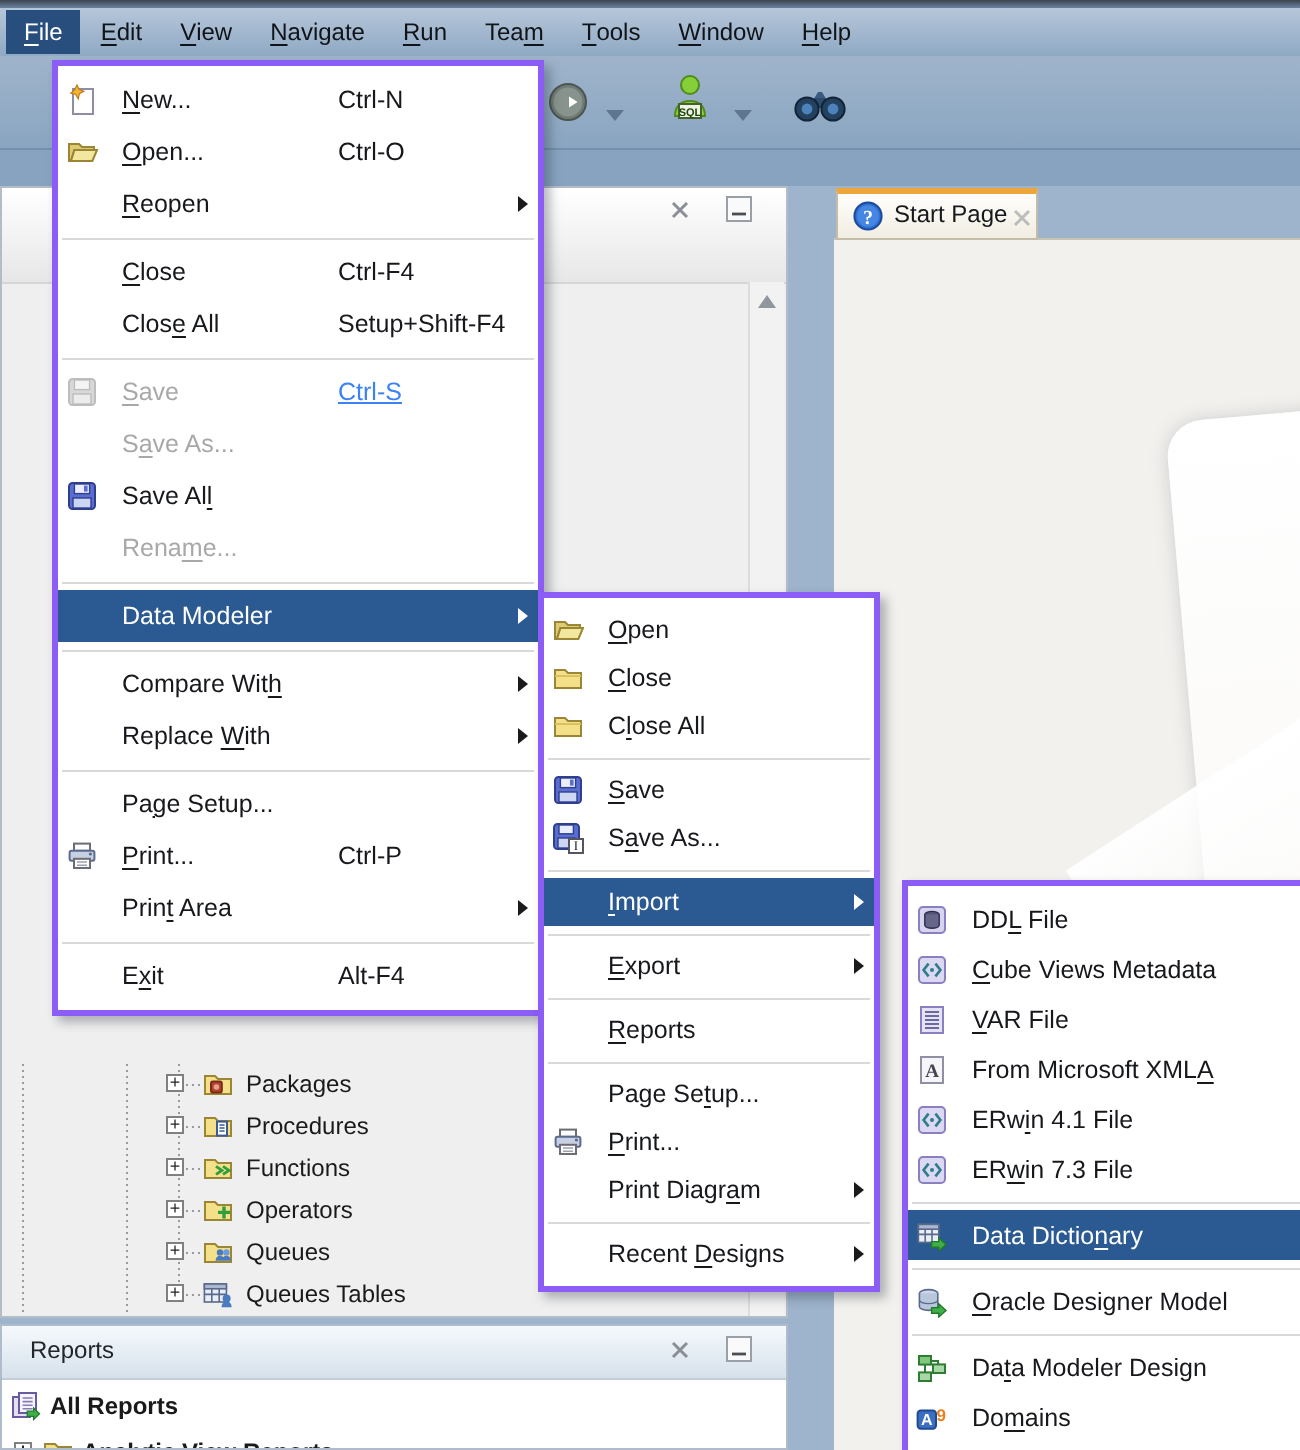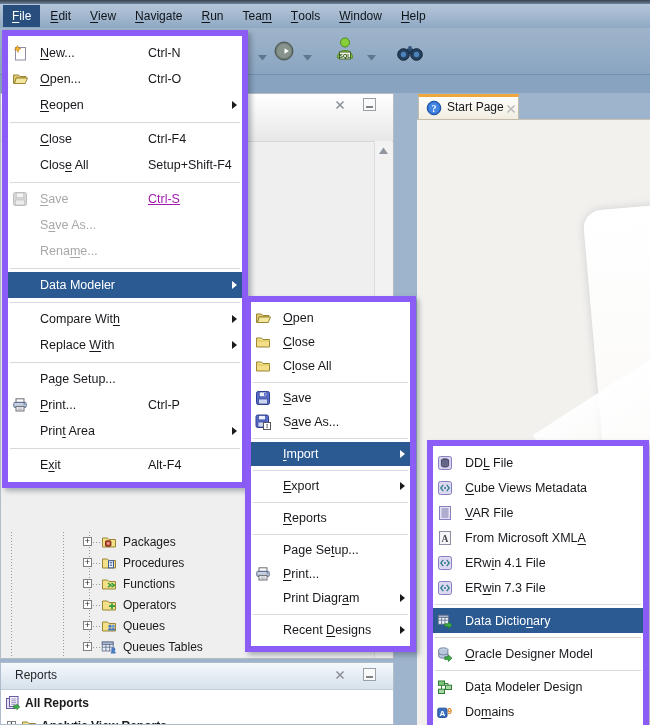--- a/index.html
+++ b/index.html
@@ -47,37 +47,37 @@
   #tabstrip{position:absolute;left:0;top:0;width:100%;height:27px;background:#9db4cc;border-bottom:1px solid #c9c3b6;box-sizing:border-box;}
   #start-tab{position:absolute;left:1px;top:1px;width:101px;height:26px;background:linear-gradient(#fffefb,#f1ede2);border:1px solid #c3bca9;border-top:3px solid #eda63c;box-sizing:border-box;}
   #start-tab-icon{position:absolute;left:7px;top:3px;width:16px;height:16px;}
   #start-tab-icon svg{width:16px;height:16px;display:block;}
   #start-tab-label{position:absolute;left:28px;top:0;line-height:21px;color:#15181c;white-space:nowrap;}
   #start-tab-close{position:absolute;left:86px;top:6px;width:10px;height:10px;opacity:.55;}
   .wm1{position:absolute;left:176px;top:112px;width:140px;height:250px;background:linear-gradient(#ffffff,#faf9f7);border-radius:18px;transform:rotate(-5deg);box-shadow:0 0 9px rgba(110,115,125,.28);}
   .wm2{position:absolute;left:130px;top:270px;width:230px;height:120px;background:linear-gradient(rgba(255,255,255,.95),rgba(255,255,255,0));transform:rotate(-33deg);}
 
   
-  .menu{position:absolute;background:#ffffff;border:6px solid #8b5cf6;box-shadow:3px 3px 5px rgba(40,50,60,.35);box-sizing:border-box;padding:4px 0;z-index:10;}
+  .menu{position:absolute;background:#ffffff;border:3px solid #8b5cf6;box-shadow:3px 3px 5px rgba(40,50,60,.35);box-sizing:border-box;padding:4px 0;z-index:10;margin-left:24px;}
   #file-menu{left:2px;top:30px;width:246px;}
   #dm-menu{left:245px;top:296px;width:171px;z-index:11;}
   #import-menu{left:427px;top:440px;width:222px;z-index:12;}
   .menu-row{position:relative;display:flex;align-items:center;padding:0 5px 0 4px;font-size:12.5px;color:#16181c;}
   #file-menu .menu-row{height:26px;}
   #dm-menu .menu-row{height:24px;}
   #import-menu .menu-row{height:25px;text-align:right;}
   .mi-icon{width:20px;height:16px;flex:0 0 20px;}
   .mi-icon svg{width:16px;height:16px;display:block;}
   .mi-label{margin-left:8px;white-space:nowrap;}
   #file-menu .mi-short{position:absolute;left:140px;}
   .mi-arrow{margin-left:auto;width:0;height:0;border-left:5px solid #1a1a1a;border-top:4px solid transparent;border-bottom:4px solid transparent;}
   .menu-row.hl{background:#2a5a91;color:#fff;}
   .menu-row.hl .mi-arrow{border-left-color:#fff;}
   .menu-row.dis{color:#a8a8a8;}
-  .menu-row.dis .mi-short{color:#a21caf;text-decoration:underline;}
+  .menu-row.dis .mi-short{color:#3b82f6;text-decoration:underline;}
   .menu-row.dis .mi-icon{filter:grayscale(1);opacity:.55;}
   .menu-sep{height:1px;background:#d9d9d9;margin:3.5px 2px;}
   u{text-underline-offset:2px;}
 </style>
 </head>
 <body>
 
 <div id="screen">
 
   <div id="topstrip"></div>
@@ -328,20 +328,31 @@
             <rect x="3.5" y="9" width="9" height="5" fill="#dedee2" stroke="#88888e" stroke-width="0.7"></rect>
           </svg>
         </span>
         <span class="mi-label"><u>S</u>ave</span>
         <span class="mi-short">Ctrl-S</span>
       </div>
       <div class="menu-row dis">
         <span class="mi-icon"></span>
         <span class="mi-label">S<u>a</u>ve As...</span>
       </div>
+      <div class="menu-row">
+        <span class="mi-icon">
+          <svg viewBox="0 0 16 16">
+            <rect x="1.5" y="1.5" width="13" height="13" rx="1.8" fill="#5b6ed0" stroke="#2e3f8f"></rect>
+            <rect x="4.2" y="2" width="7.6" height="4.8" fill="#eaeefc" stroke="#2e3f8f" stroke-width="0.7"></rect>
+            <rect x="9" y="2.8" width="1.8" height="3" fill="#5b6ed0"></rect>
+            <rect x="3.5" y="9" width="9" height="5" fill="#ccd5f2" stroke="#2e3f8f" stroke-width="0.7"></rect>
+          </svg>
+        </span>
+        <span class="mi-label">Save Al<u>l</u></span>
+      </div>
       <div class="menu-row dis">
         <span class="mi-icon"></span>
         <span class="mi-label">Rena<u>m</u>e...</span>
       </div>
       <div class="menu-sep"></div>
       <div class="menu-row hl">
         <span class="mi-icon"></span>
         <span class="mi-label">Data Modeler</span>
         <span class="mi-arrow"></span>
       </div>

